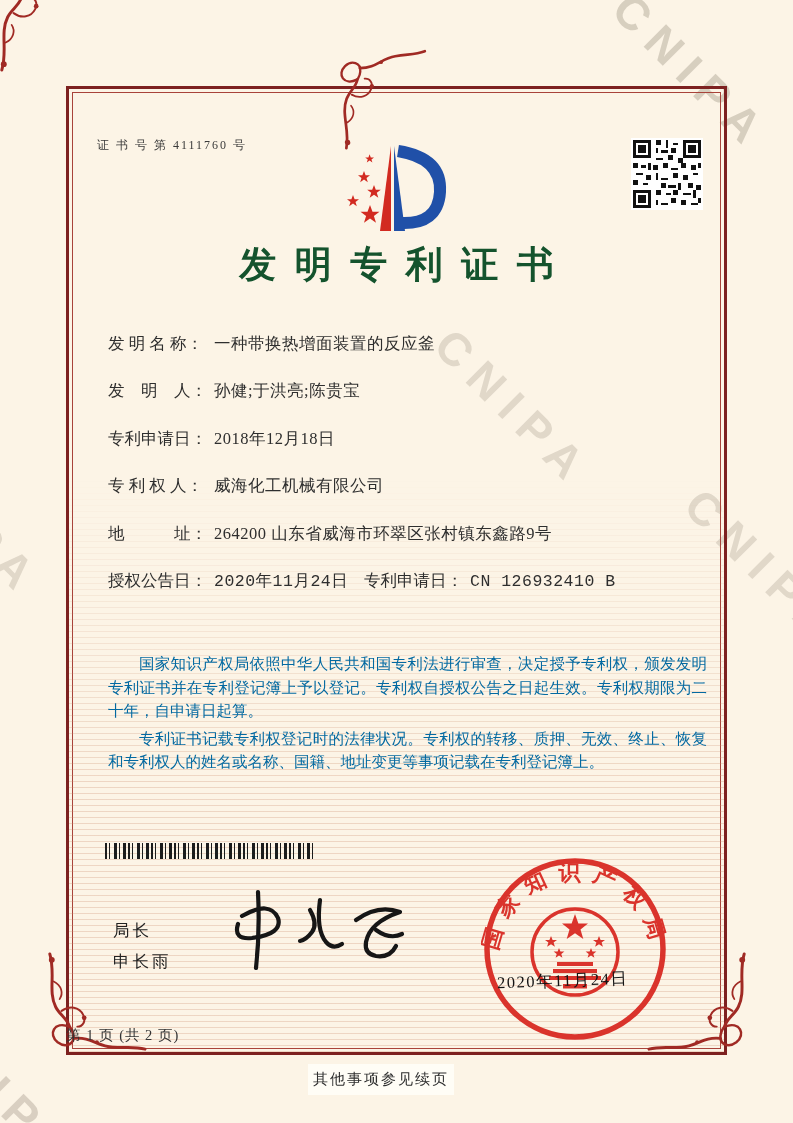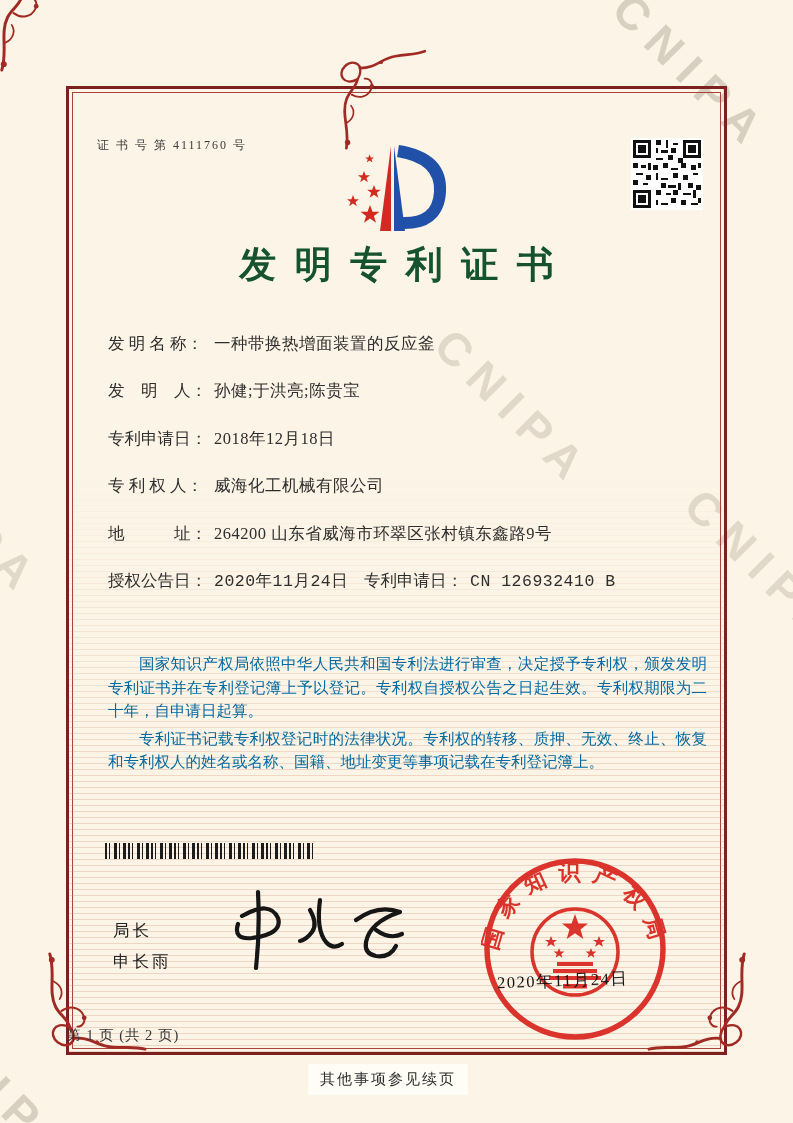--- a/index.html
+++ b/index.html
@@ -82,21 +82,21 @@
     position:absolute; left:497px; top:970px; font-size:16.5px;
     letter-spacing:1.5px; color:#141414; transform:rotate(-2deg); white-space:nowrap;
   }
   
   .page-num {
     position:absolute; left:66px; top:1026px; width:661px; text-align:left;
     font-size:14.5px; color:#333; letter-spacing:1px;
   }
   .footer-note {
     position:absolute; left:308px; top:1064px; background:#fffdf6;
-    padding:6px 12px; font-size:15px; color:#2e2e2e; letter-spacing:2px;
+    padding:6px 5px; font-size:15px; color:#2e2e2e; letter-spacing:2px;
   }
   
   .flourish { position:absolute; }
   .fl-tl { left:-8px; top:-36px; transform:scale(1,-1); }
   .fl-tc { left:332px; top:46px; transform:scale(1,-1) rotate(6deg); }
   .fl-bl { left:40px; top:952px; }
   .fl-br { left:646px; top:952px; transform:scale(-1,1); }
   .hidden-defs { position:absolute; width:0; height:0; overflow:hidden; }
 </style>
 </head>

